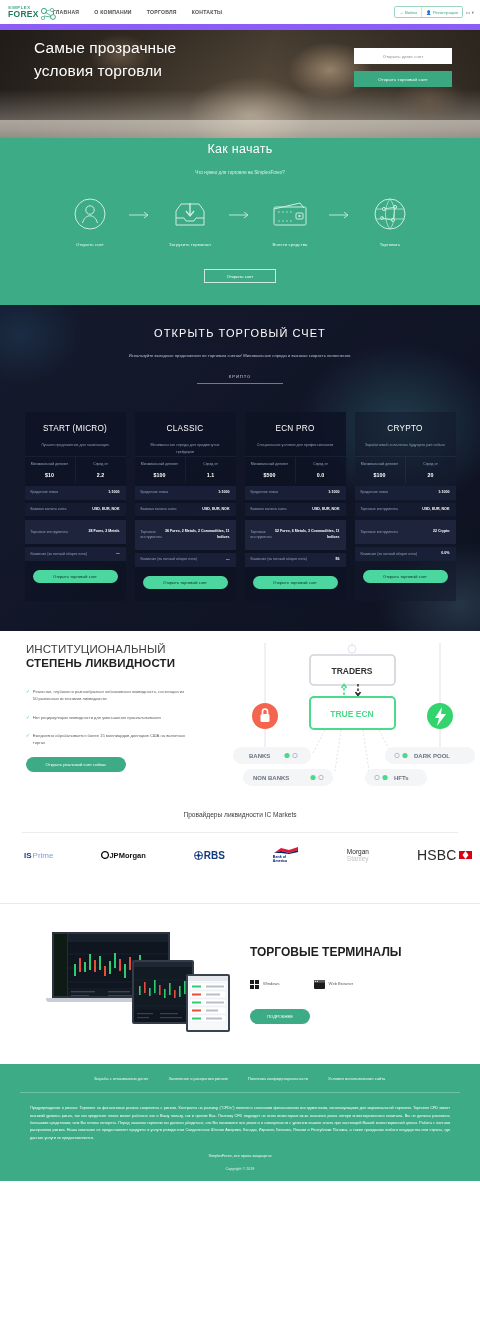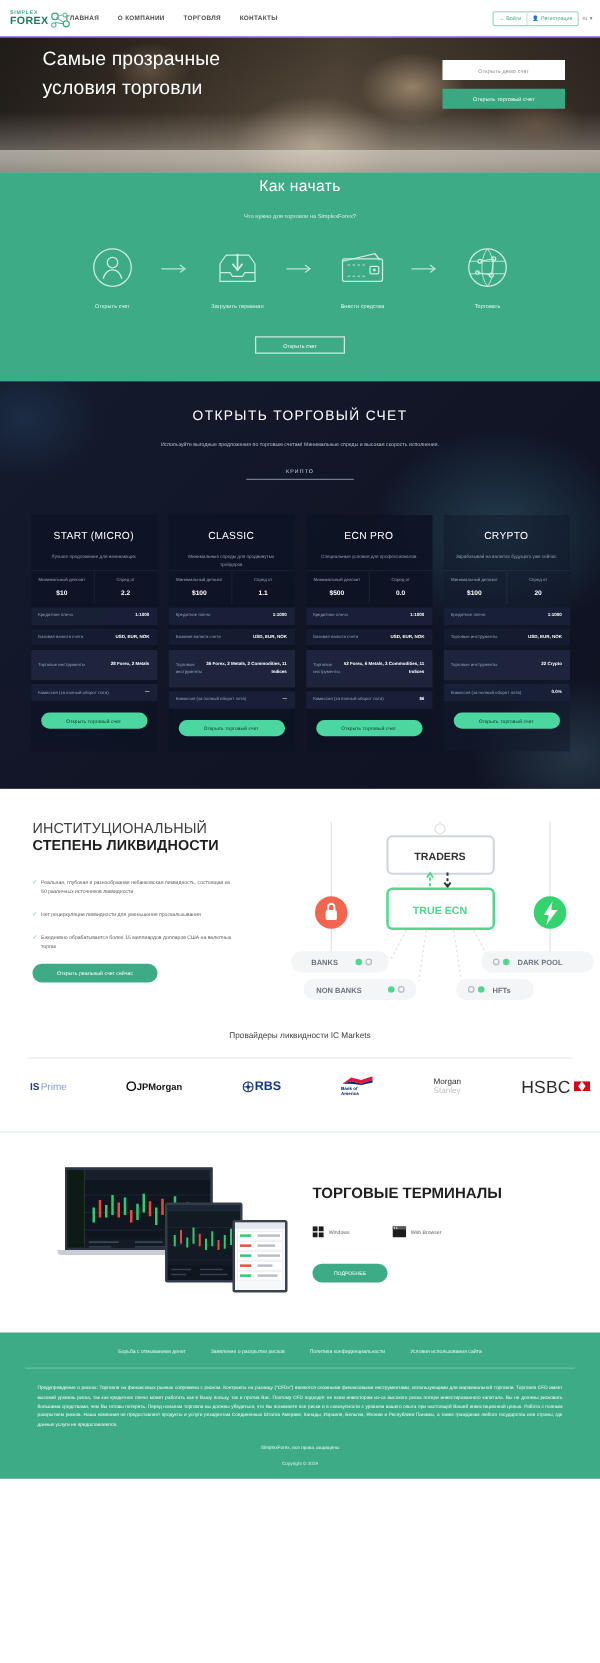--- a/index.html
+++ b/index.html
@@ -6,21 +6,21 @@
   body {
     width: 480px; height: 1330px; overflow: hidden;
     font-family: "Liberation Sans", sans-serif;
     background: #ffffff; color: #333;
   }
   .page { width: 480px; position: relative; }
 
   
   .topnav {
     height: 30px; background: #fff; display: flex; align-items: center;
-    padding: 0 8px; border-bottom: 1px solid #8b5cf6; position: relative;
+    padding: 0 8px; border-bottom: 6px solid #8b5cf6; position: relative;
   }
   .logo { display: flex; flex-direction: column; line-height: 1; margin-right: 14px; position: relative; }
   .logo-s { font-size: 4.2px; letter-spacing: .6px; color: #3aa981; font-weight: bold; }
   .logo-f { font-size: 8.5px; letter-spacing: .3px; color: #1f7a5c; font-weight: bold; }
   .logo-mark { position: absolute; left: 30px; top: 1px; }
   .nav-links { display: flex; gap: 15px; }
   .nav-link { font-size: 5.1px; letter-spacing: .25px; color: #4d4d4d; font-weight: bold; cursor: pointer; }
   .nav-right { position: absolute; right: 6px; display: flex; align-items: center; gap: 3px; }
   .auth-box { display: flex; border: 1px solid #9ed5bf; border-radius: 2px; overflow: hidden; }
   .auth-btn {
@@ -112,40 +112,40 @@
   .rowline.box { background:rgba(30,38,62,.92); padding:9px 6px; margin-top:4px; }
   .rl-label { flex:1; color:#93a1b8; font-size:3.5px; text-align:left; line-height:1.6; }
   .rl-value { color:#fff; font-size:3.6px; text-align:right; line-height:1.65; font-weight:bold; }
   .card-foot { padding:9px 8px 12px; }
   .btn-pill-green {
     width:100%; height:13px; background:#4cd7a0; color:#0d2e22; font-size:3.9px; border-radius:7px;
     display:flex; align-items:center; justify-content:center; cursor:pointer; letter-spacing:.1px;
   }
 
   
-  .liq { background:#fff; padding:26px 0 0; display:flex;gap:36px; }
+  .liq { background:#fff; padding:12px 0 0; display:flex;gap:36px; }
   .liq-left { width:225px; padding-left:26px; }
   .liq-t1 { font-size:11.5px; color:#3d3d3d; letter-spacing:.1px; }
   .liq-t2 { font-size:11.5px; color:#1e1e1e; font-weight:bold; letter-spacing:.1px; margin-top:2px; }
   .bullets { margin-top:19px; }
   .bullet { display:flex; gap:3px; margin-bottom:11px; }
   .bullet-check { color:#3dab85; font-size:4.6px; line-height:1.6; }
   .bullet-text { font-size:4.1px; color:#5c5c5c; line-height:1.75; }
   .btn-liq {
     margin-top:8px; width:100px; height:15px; background:#3dab85; color:#fff; font-size:4.2px;
     border-radius:8px; display:flex; align-items:center; justify-content:center; cursor:pointer;
   }
   .liq-right { flex:1; position:relative; height:150px;text-align:center; }
 
   
   .providers { background:#fff; padding:18px 0 26px; }
   .prov-title { text-align:center; font-size:6.6px; color:#3d3d3d; }
   .prov-row {
     display:flex; align-items:center; justify-content:space-between;
-    margin:14px 22px 0; padding:12px 2px 0; border-top:1px solid #ececec;gap:48px;
+    margin:14px 22px 12px; padding:12px 2px 0; border-top:1px solid #ececec;gap:48px;
   }
   .prov-logo { height:20px; display:flex; align-items:center; justify-content:center; }
 
   
   .terminals { background:#fff; border-top:1px solid #dff0ea; padding:24px 0 26px; display:flex; align-items:center; }
   .term-left { width:250px; padding-left:20px; position:relative; height:110px; }
   .term-right { flex:1; padding-right:16px; }
   .term-t1 { font-size:11px; color:#3d3d3d; }
   .term-t2 { font-size:12px; color:#1e1e1e; font-weight:bold; margin-top:2px; }
   .plat-row { display:flex; gap:34px; margin-top:16px; }

